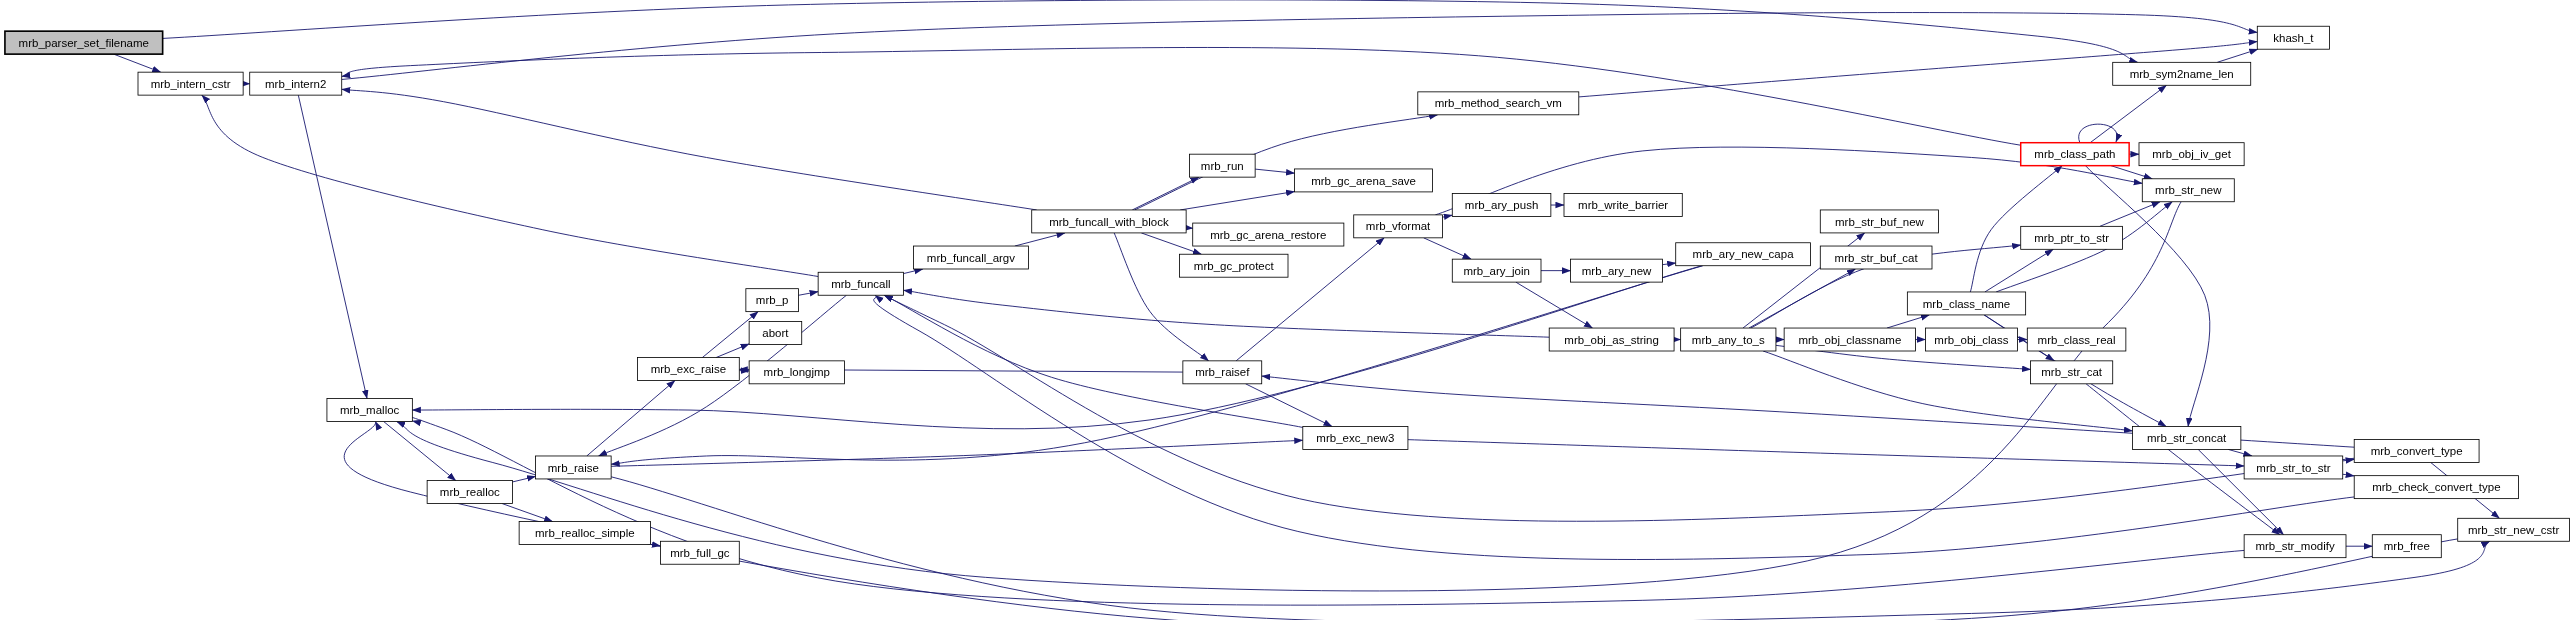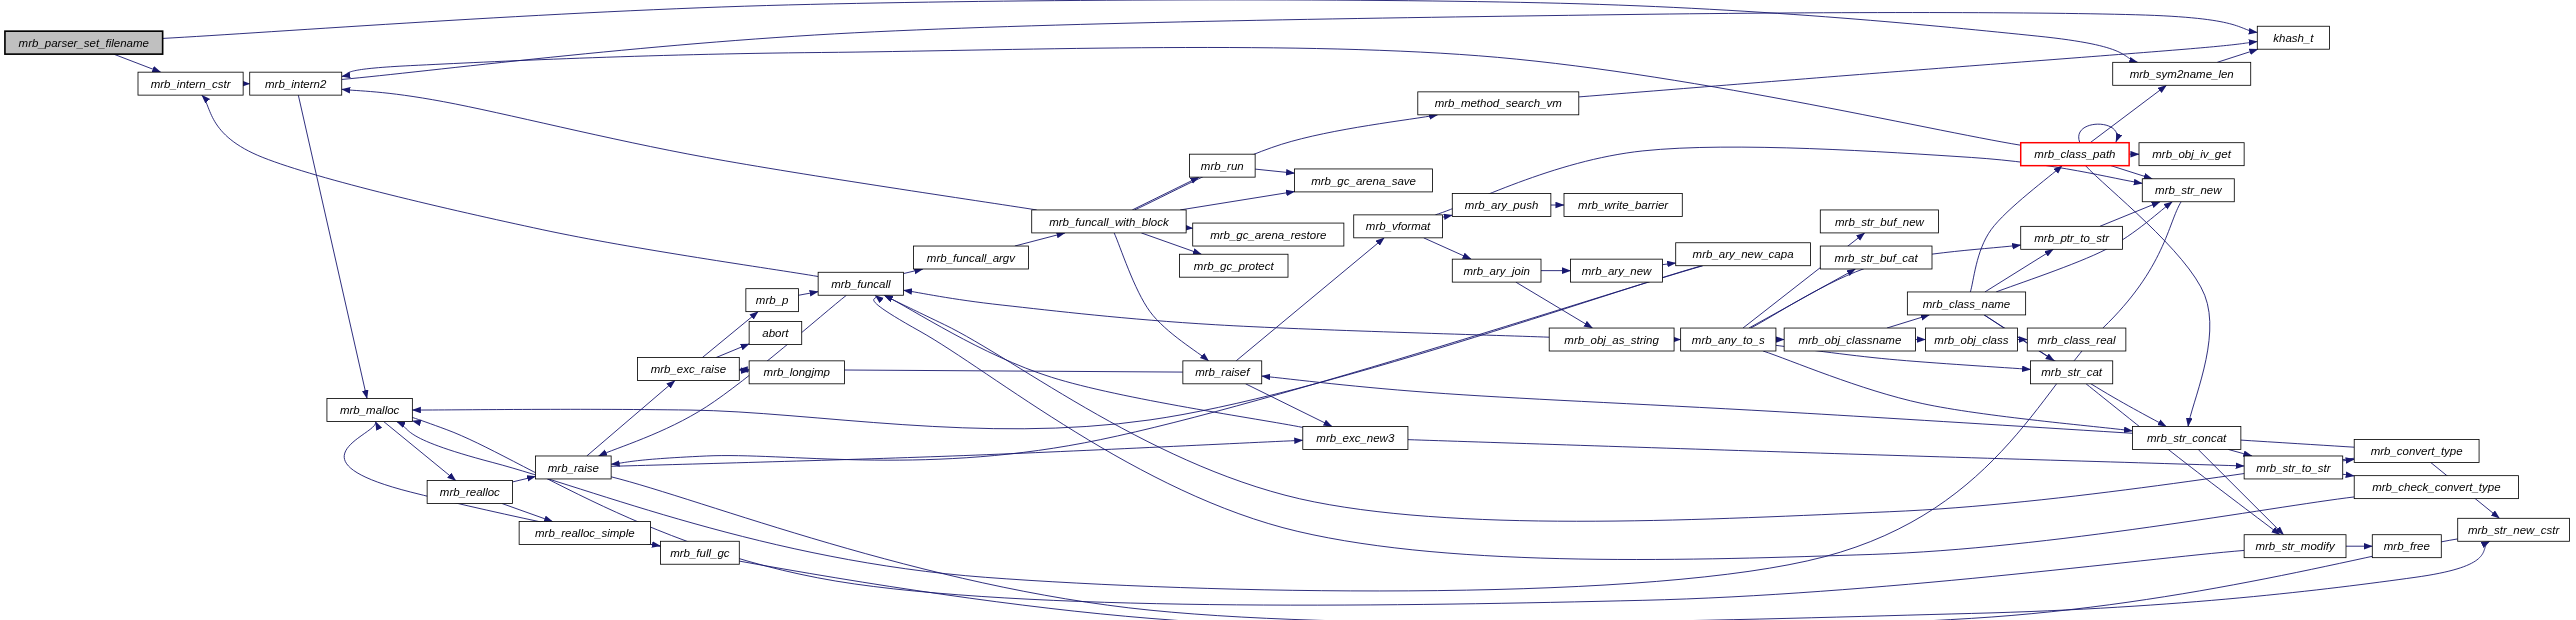--- a/index.html
+++ b/index.html
@@ -5,21 +5,21 @@
   :root{
     --edge:#191970;
     --node-border:#000000;
     --node-fill:#ffffff;
     --node-text:#000000;
     --root-fill:#c0c0c0;
     --highlight:#ff0000;
     --bg:#ffffff;
   }
   html,body{margin:0;padding:0;width:2576px;height:620px;background:var(--bg);overflow:hidden;}
-  .graph-wrap{width:2576px;height:516px;font-style:italic;}
+  .graph-wrap{width:2576px;height:516px;}
   svg{display:block;}
   .edge{fill:none;stroke:var(--edge);stroke-width:0.55;}
   .node-box{fill:var(--node-fill);stroke:var(--node-border);stroke-width:0.5;}
   .node-box.root{fill:var(--root-fill);stroke-width:1;}
   .node-box.highlight{stroke:var(--highlight);stroke-width:0.9;}
   .node-label{font-family:"Liberation Sans","DejaVu Sans",sans-serif;font-size:7px;fill:var(--node-text);text-anchor:middle;}
 </style>
 </head>
 <body>
 

